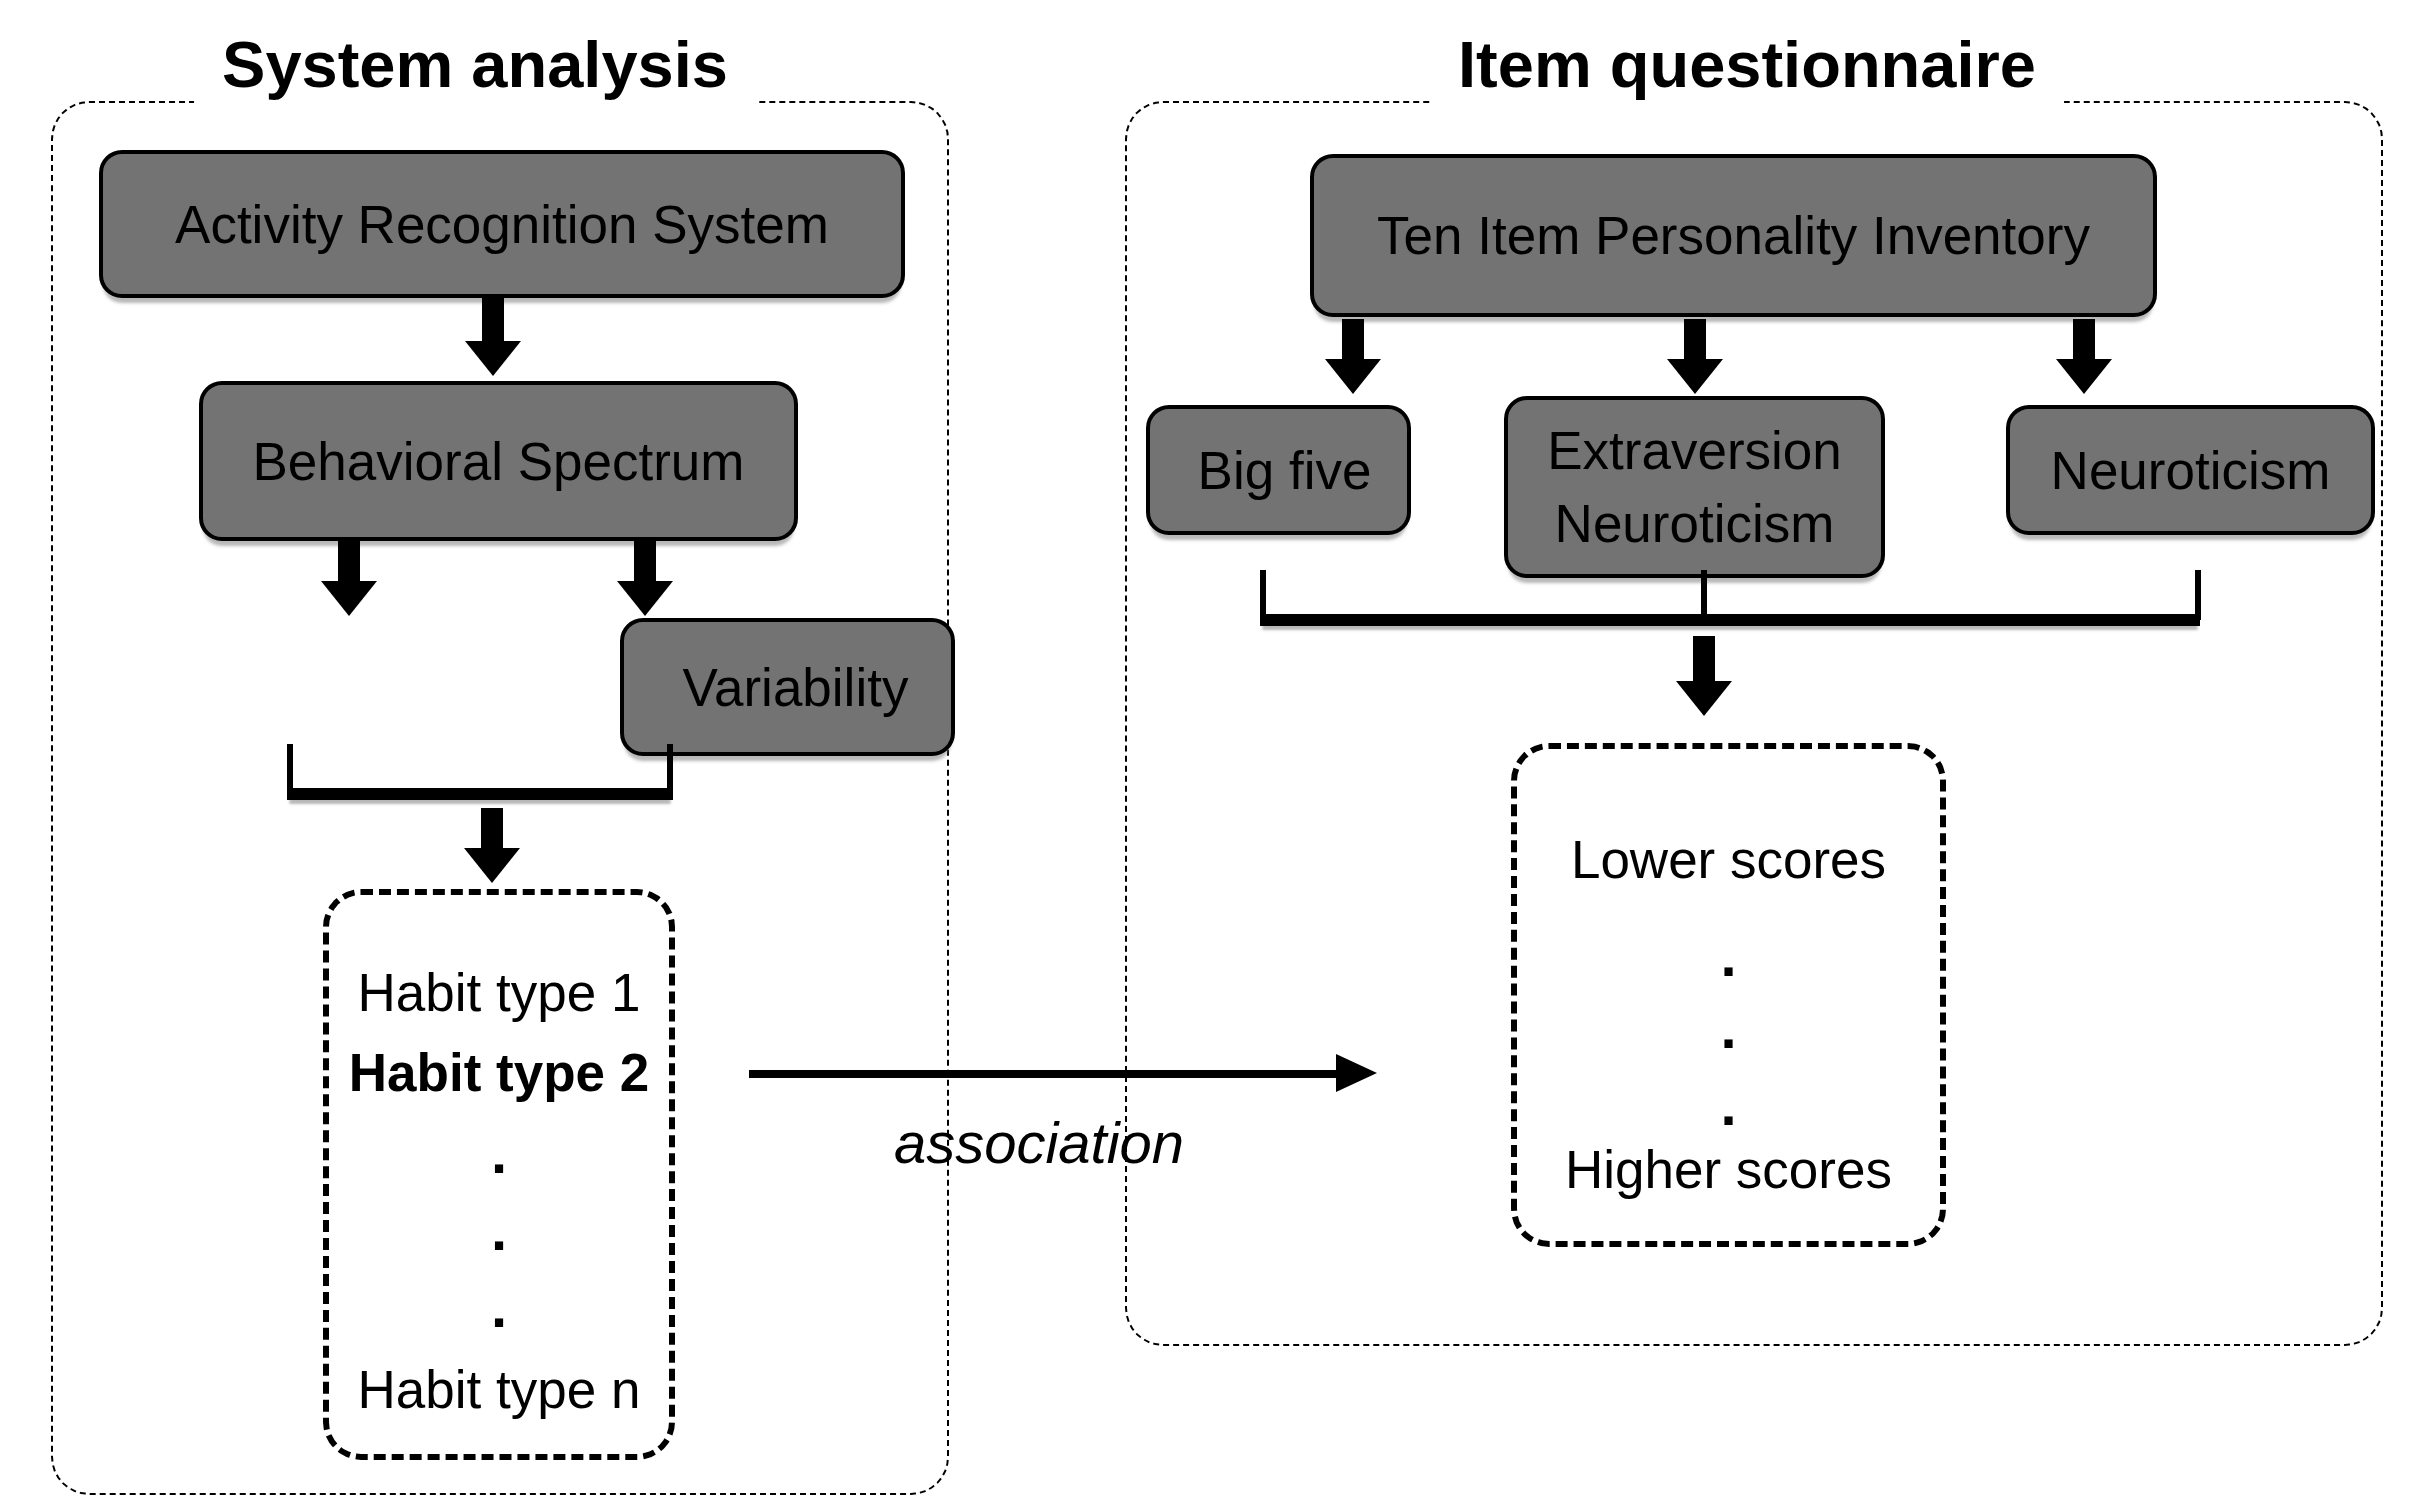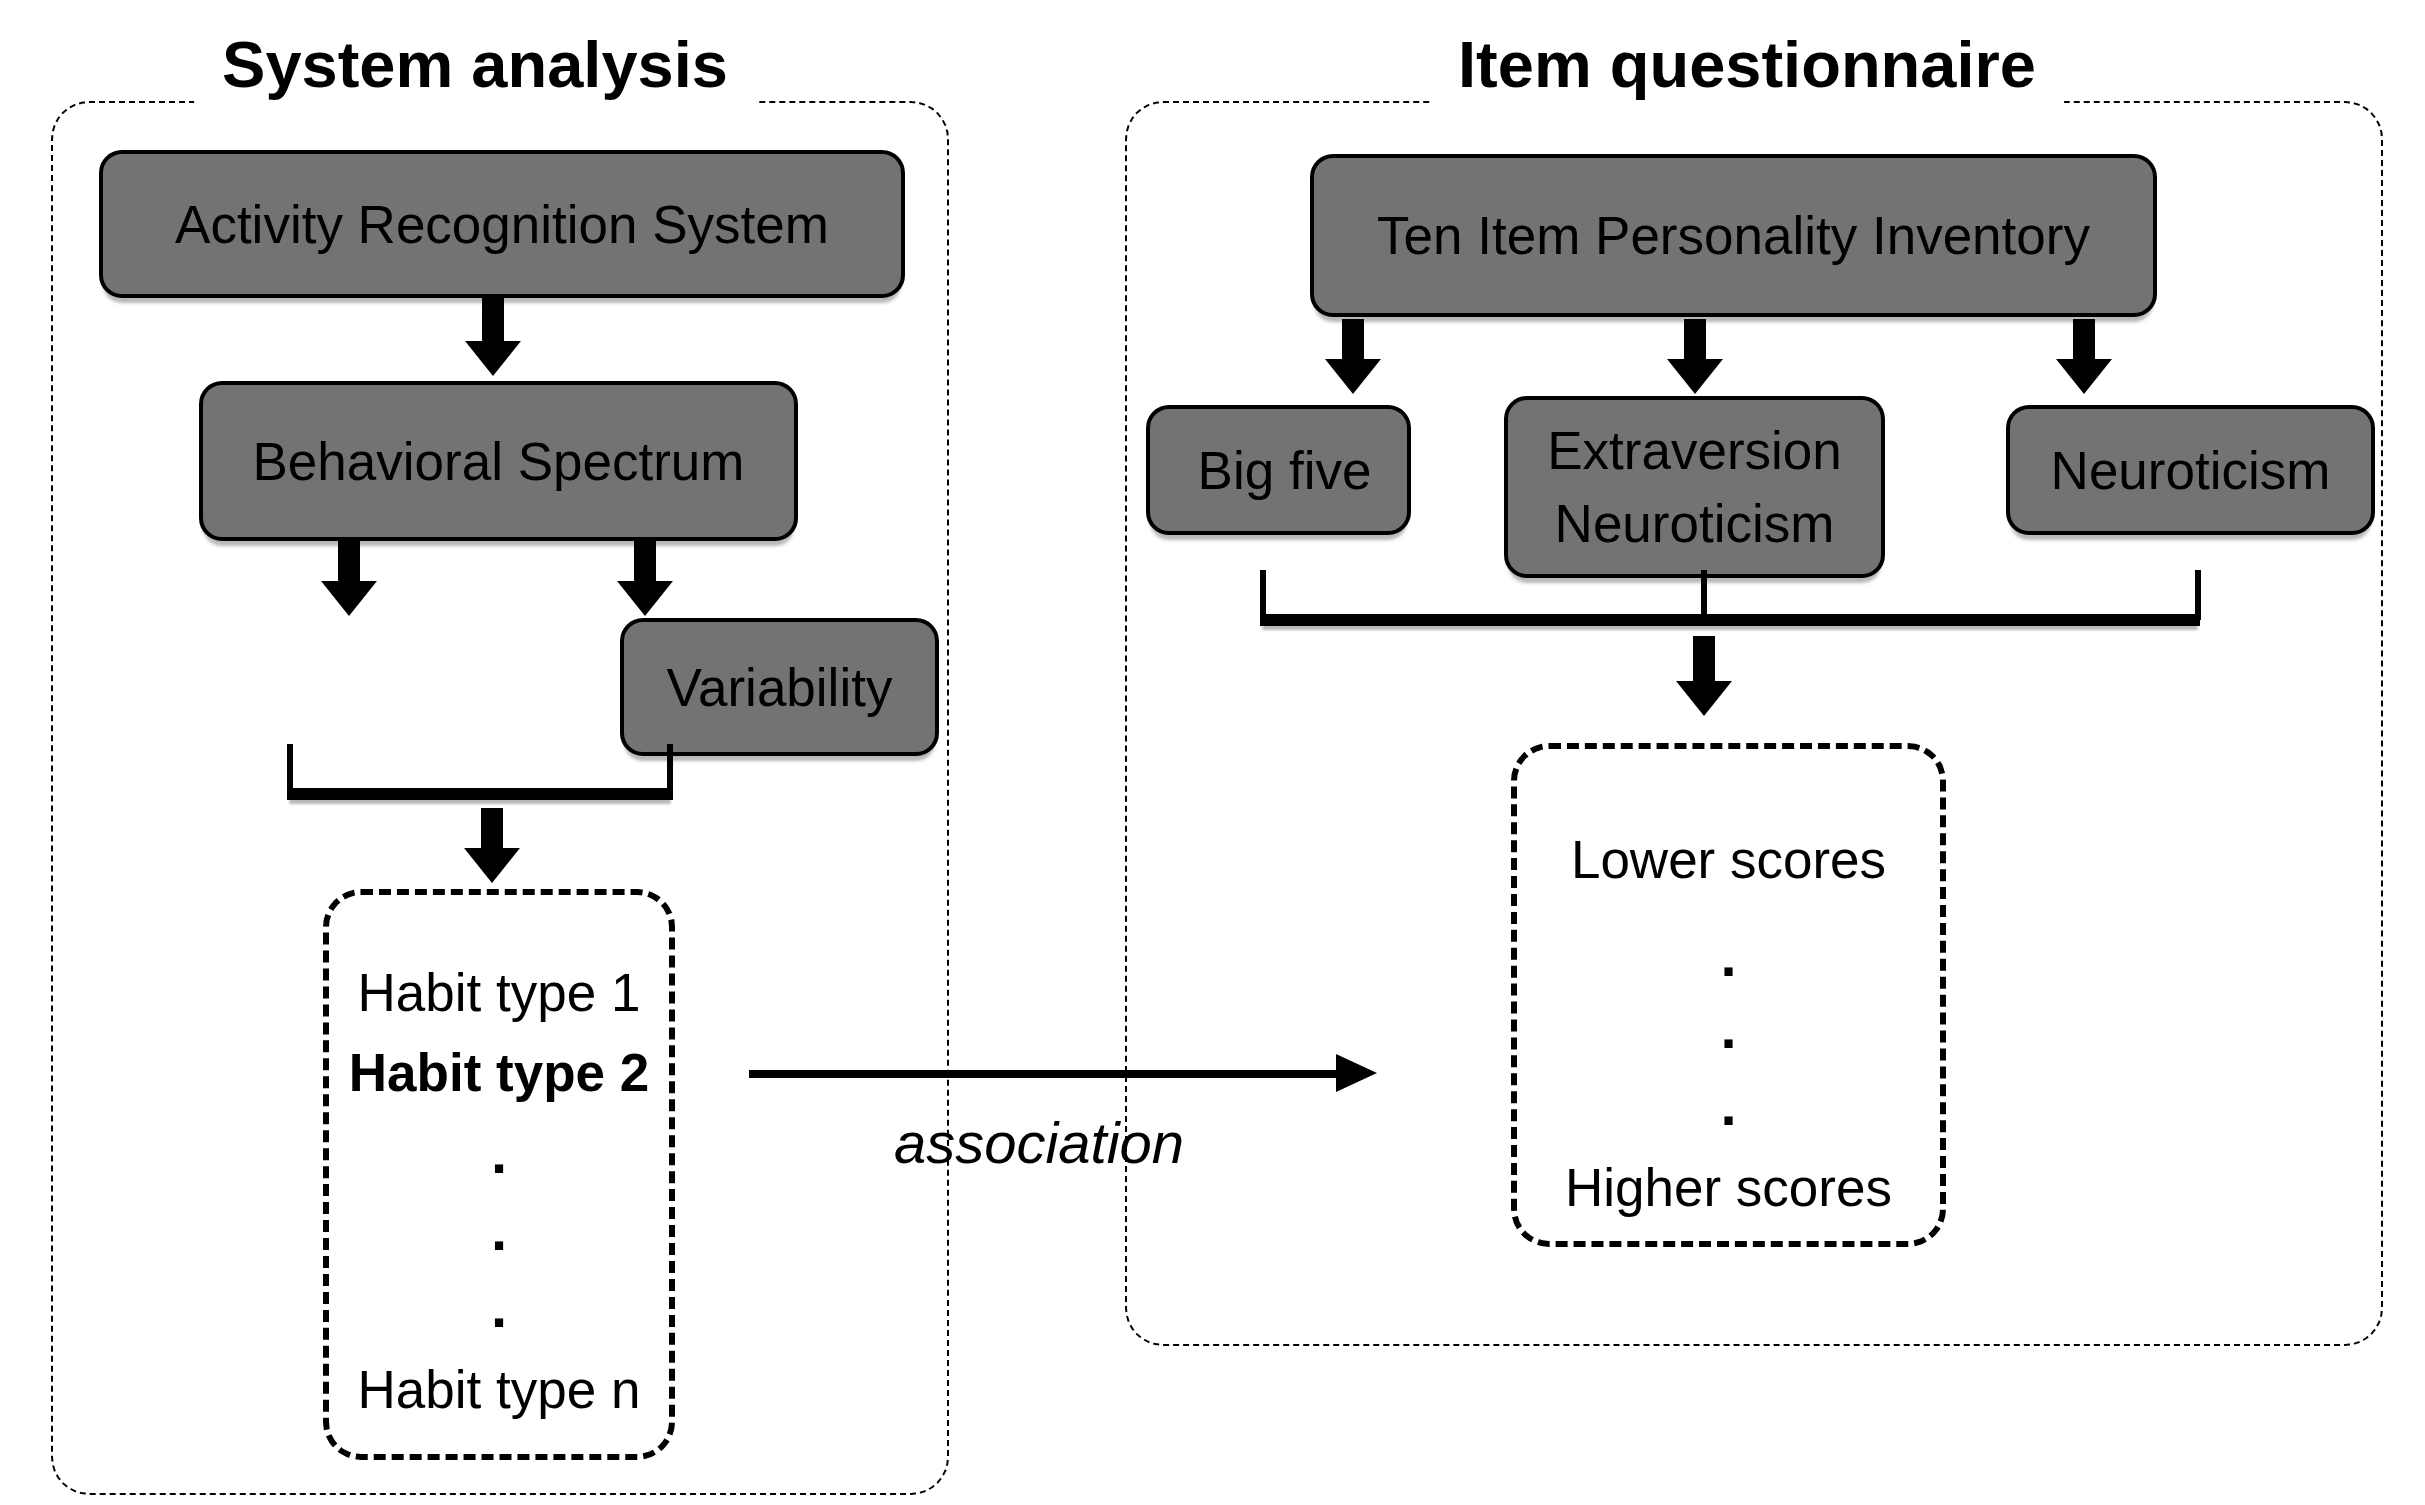--- a/index.html
+++ b/index.html
@@ -137,21 +137,21 @@
     <div class="shaft"></div>
     <div class="head"></div>
   </div>
 
   <div class="block-arrow" style="left:617px; top:540px; height:76px;">
     <div class="shaft"></div>
     <div class="head"></div>
   </div>
 
 
-  <div class="node" style="left:620px; top:618px; width:311px; height:130px;">
+  <div class="node" style="left:620px; top:618px; width:311px; height:130px;padding-left:16px;">
     <span>Variability</span>
   </div>
 
   <div class="vline" style="left:287px; top:744px; width:5.8px; height:55px;"></div>
   <div class="vline" style="left:667px; top:744px; width:5.8px; height:55px;"></div>
   <div class="hline" style="left:287px; top:788px; width:386px; height:11.6px; box-shadow:0 6.6px 2.5px -2.5px rgba(125,125,125,0.55);"></div>
 
   <div class="block-arrow" style="left:464px; top:808px; height:75px;">
     <div class="shaft"></div>
     <div class="head"></div>
@@ -212,17 +212,17 @@
   <div class="block-arrow" style="left:1676px; top:636px; height:80px;">
     <div class="shaft"></div>
     <div class="head"></div>
   </div>
 
   <div class="dashed-node" style="left:1511px; top:743px; width:423px; height:492px;">
     <div class="dline" style="top:71px;">Lower scores</div>
     <div class="vdot" style="top:189px;">.</div>
     <div class="vdot" style="top:261px;">.</div>
     <div class="vdot" style="top:338px;">.</div>
-    <div class="dline" style="top:399px;text-align:center;">Higher scores</div>
+    <div class="dline" style="top:381px;text-align:center;">Higher scores</div>
   </div>
 
 </div>
 
 
 </body></html>

